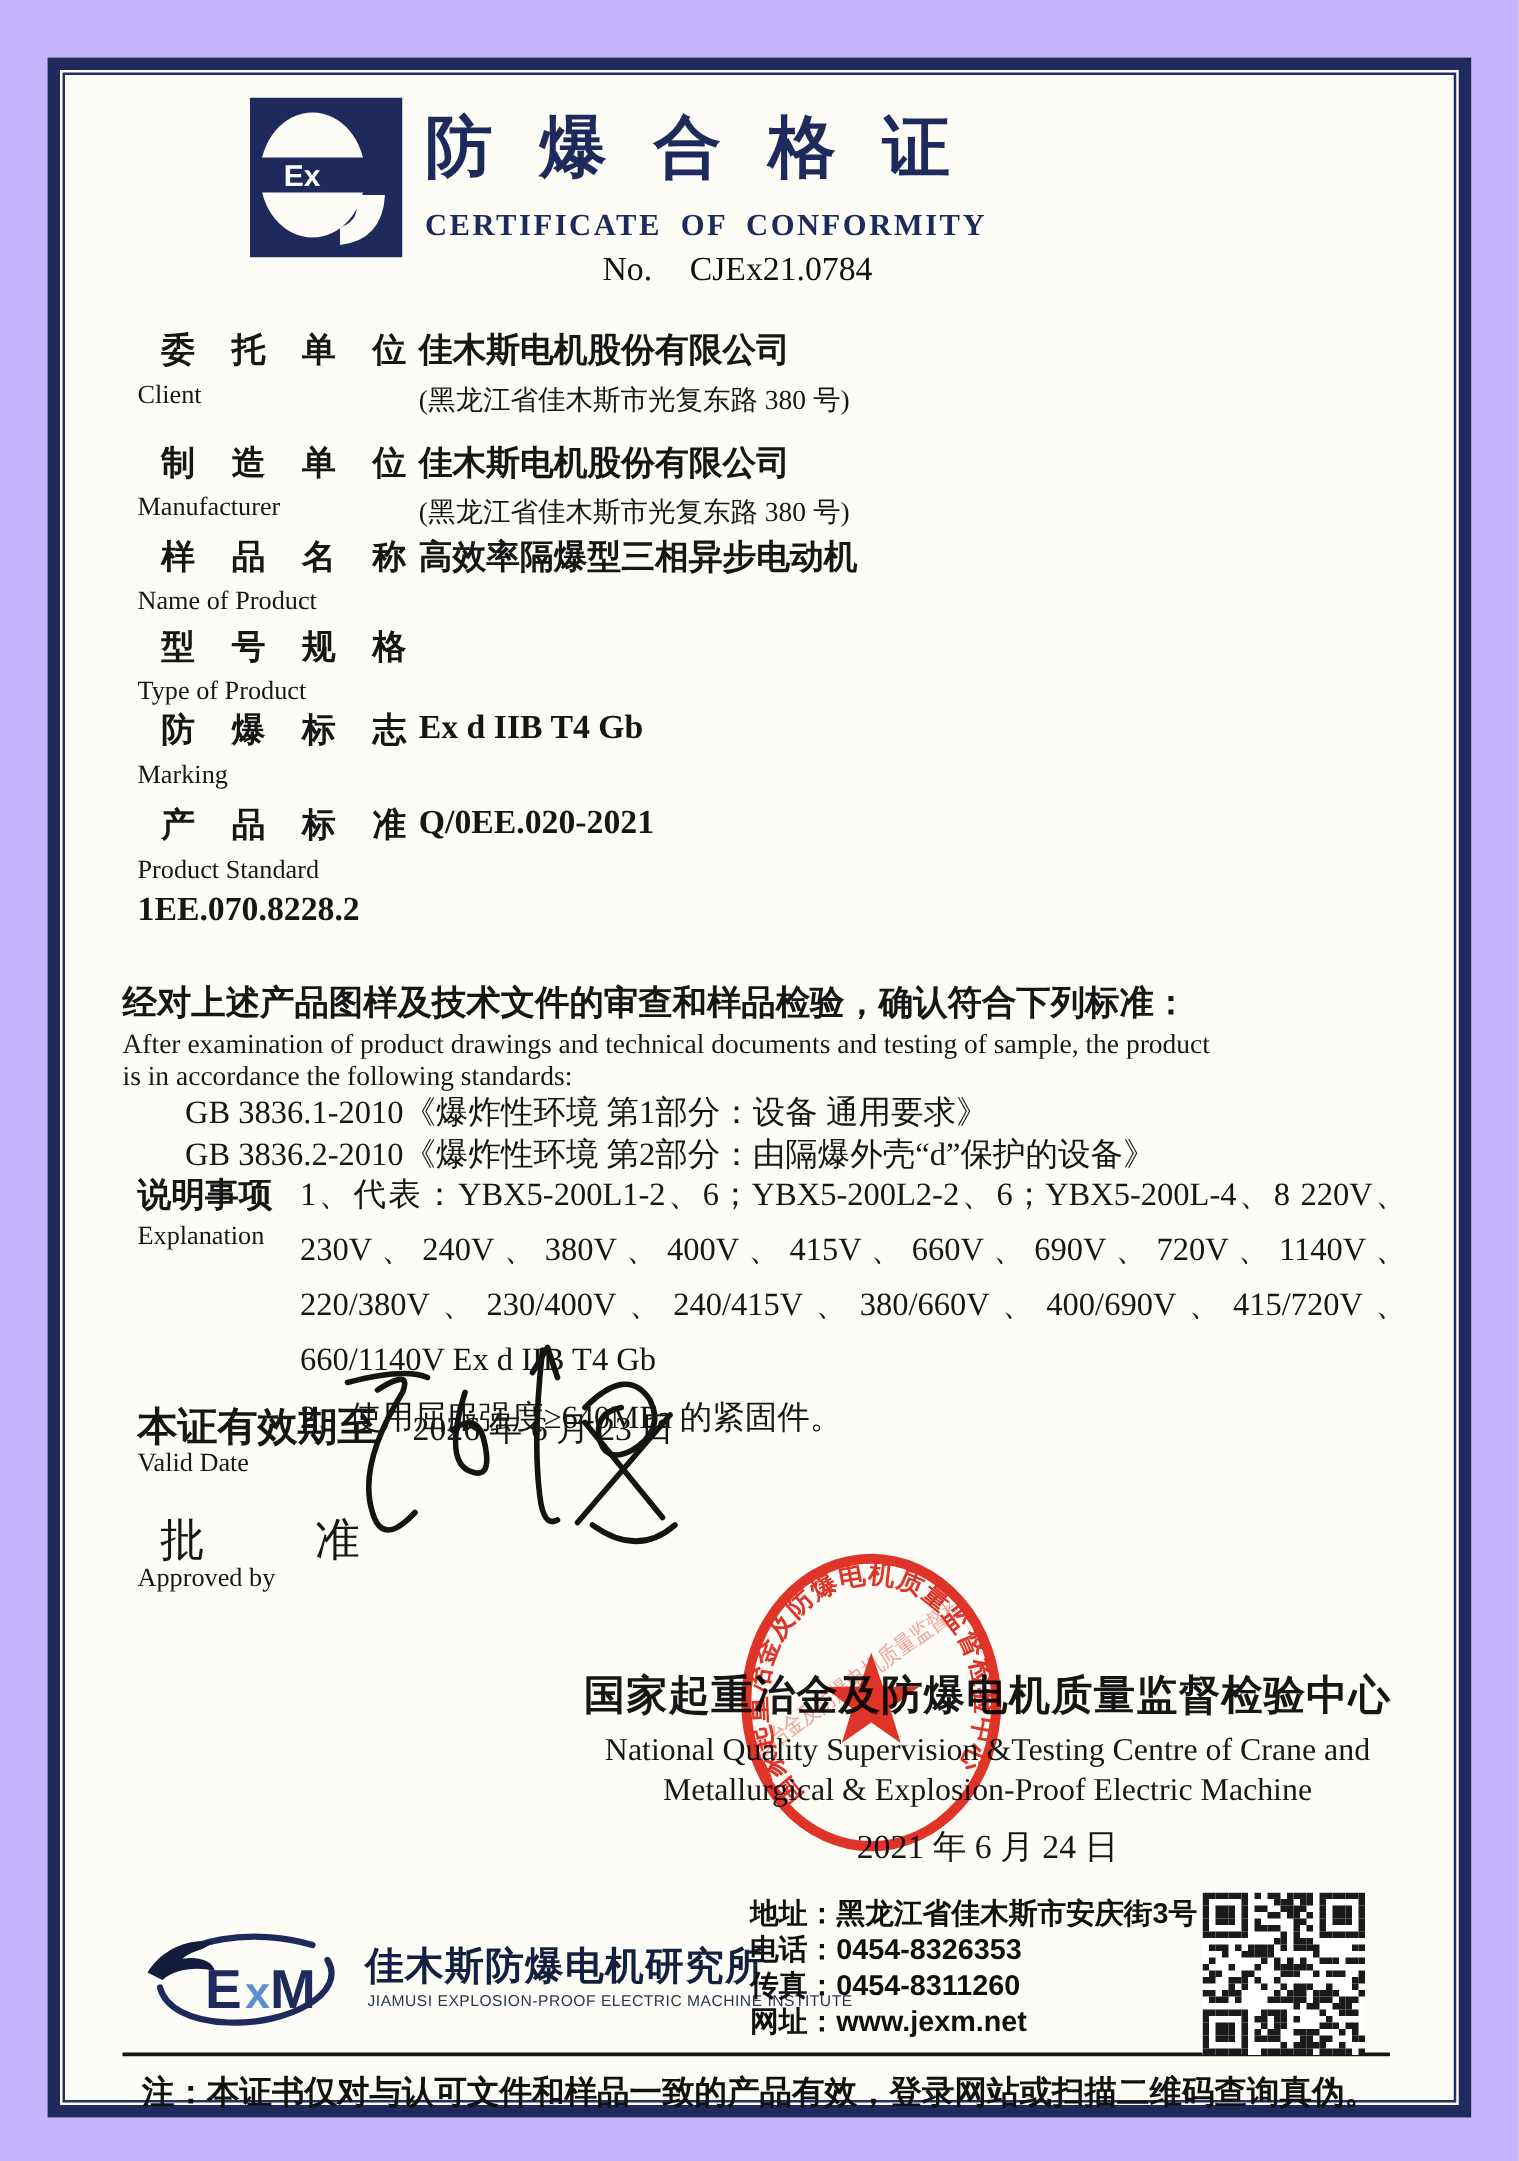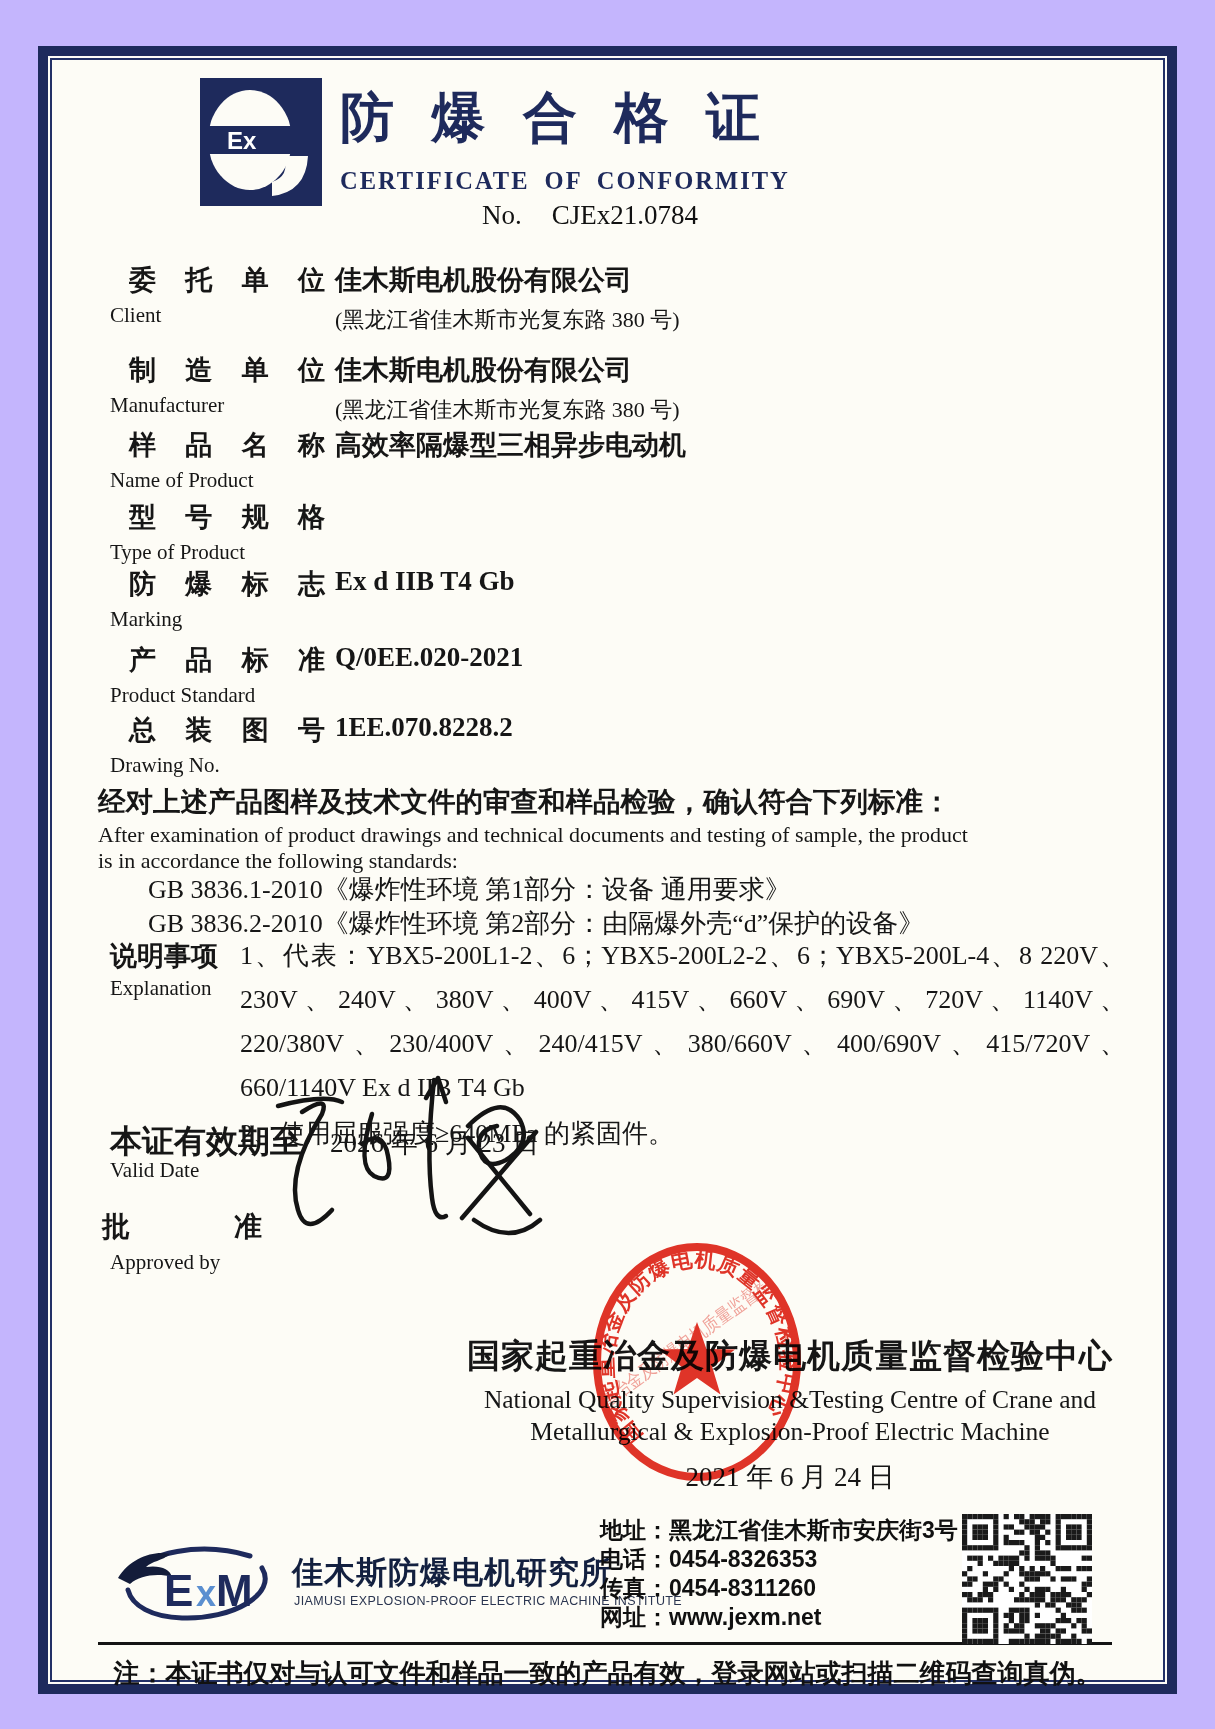--- a/index.html
+++ b/index.html
@@ -33,21 +33,21 @@
   
   .expl-cn{left:110px;top:938px;font-size:27px;font-weight:bold;}
   .expl-en{left:110px;top:976px;font-size:21px;}
   .expl-text{left:240px;top:934px;width:886px;font-size:26px;line-height:44px;text-align:justify;}
   .expl-text p{margin:0;}
   .expl-text p+p{margin-top:2px;text-align:left;}
   
   .valid-cn{left:110px;top:1120px;font-size:32px;font-weight:bold;white-space:nowrap;}
   .valid-en{left:110px;top:1158px;font-size:21px;}
   .valid-value{left:330px;top:1125px;font-size:27px;white-space:nowrap;}
-  .appr-cn{left:102px;top:1208px;width:160px;font-size:28px;font-weight:bold;text-align:justify;text-align-last:justify;}
+  .appr-cn{left:128px;top:1208px;width:160px;font-size:36px;font-weight:normal;text-align:justify;text-align-last:justify;}
   .appr-en{left:110px;top:1250px;font-size:21px;}
   .signature{left:228px;top:1066px;width:340px;height:240px;z-index:4;}
   
   .issuer{left:420px;top:1334px;width:740px;text-align:center;z-index:2;}
   .issuer-cn{font-size:33px;font-weight:bold;letter-spacing:1px;white-space:nowrap;}
   .issuer-en{margin-top:6px;font-size:25.5px;white-space:nowrap;}
   .issuer-en2{margin-top:2px;font-size:25.5px;white-space:nowrap;}
   .issuer-date{margin-top:12px;font-size:27px;}
   .stamp{left:589px;top:1238px;width:216px;height:248px;z-index:3;mix-blend-mode:multiply;opacity:.93;}
   
@@ -129,24 +129,20 @@
   <div class="field-row" style="top:642px">
     <div class="f-label">
         <div class="f-cn">产 品 标 准</div>
       <div class="f-en">Product Standard</div>
       </div>
     <div class="f-value">
         <div class="f-main">Q/0EE.020-2021</div>
       </div>
   </div>
   <div class="field-row" style="top:712px">
-    <div class="f-label">
-        <div class="f-cn">总 装 图 号</div>
-      <div class="f-en">Drawing No.</div>
-      </div>
     <div class="f-value">
         <div class="f-main">1EE.070.8228.2</div>
       </div>
   </div>
 
   <div class="abs statement-cn">经对上述产品图样及技术文件的审查和样品检验，确认符合下列标准：</div>
   <div class="abs statement-en1">After examination of product drawings and technical documents and testing of sample, the product</div>
   <div class="abs statement-en2">is in accordance the following standards:</div>
   <div class="std-line" style="top:872px">GB 3836.1-2010《爆炸性环境 第1部分：设备 通用要求》</div>
   <div class="std-line" style="top:906px">GB 3836.2-2010《爆炸性环境 第2部分：由隔爆外壳“d”保护的设备》</div>

